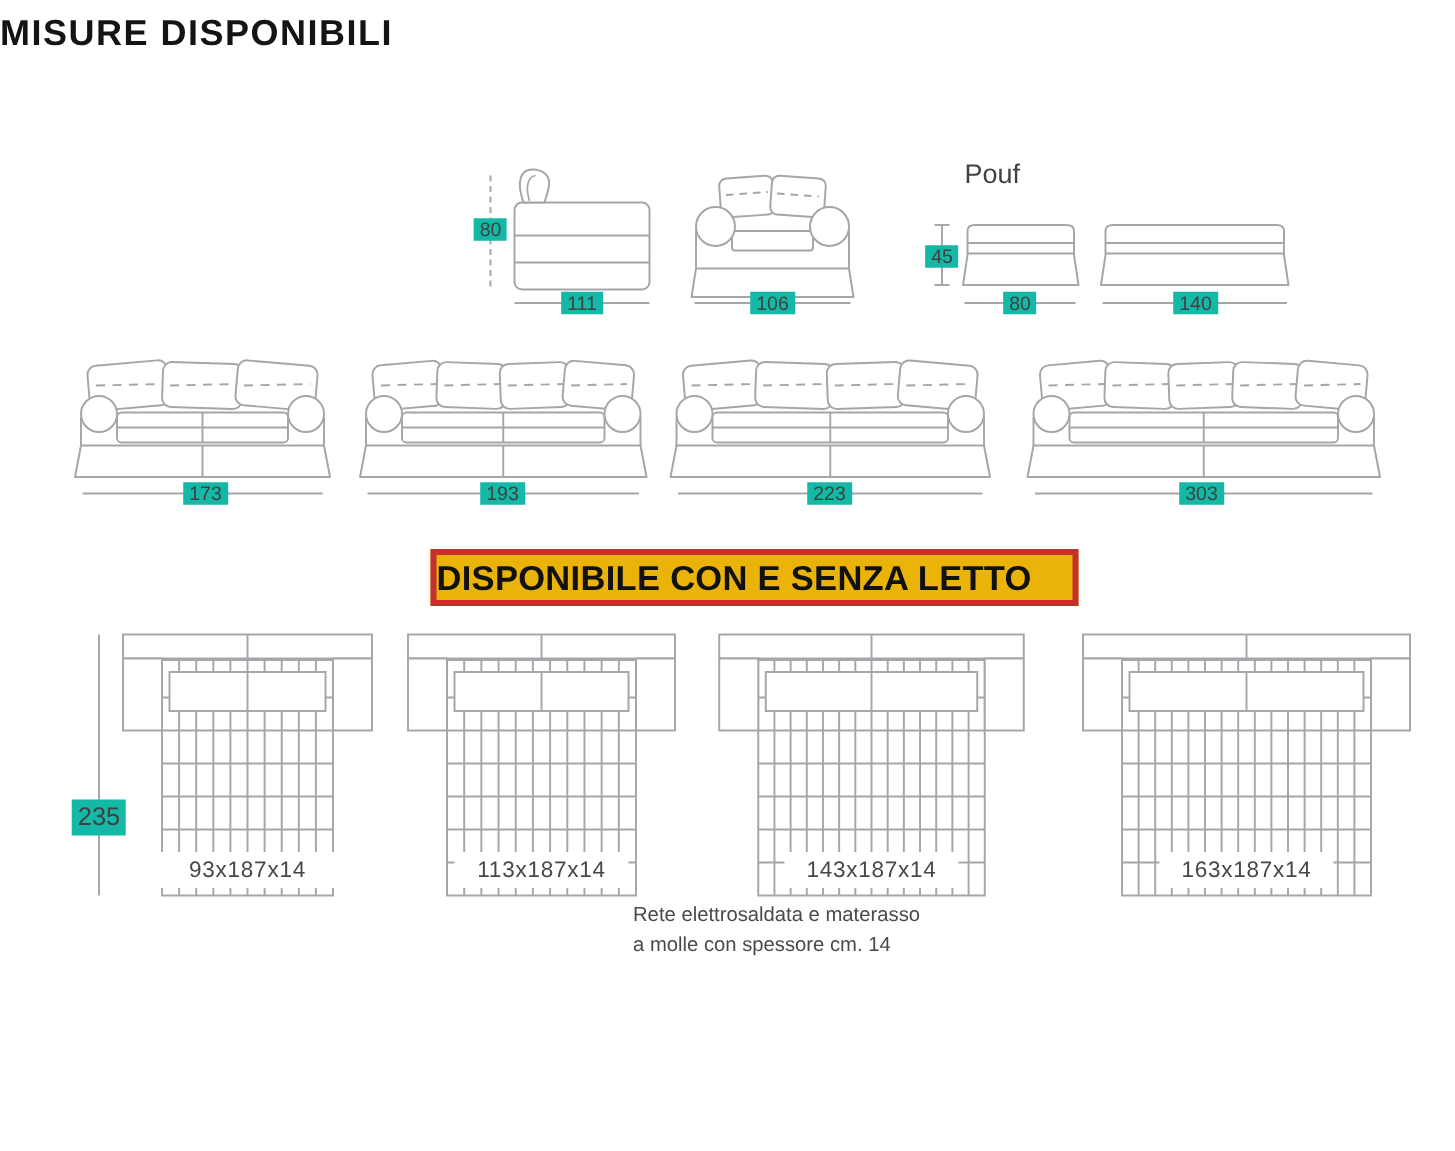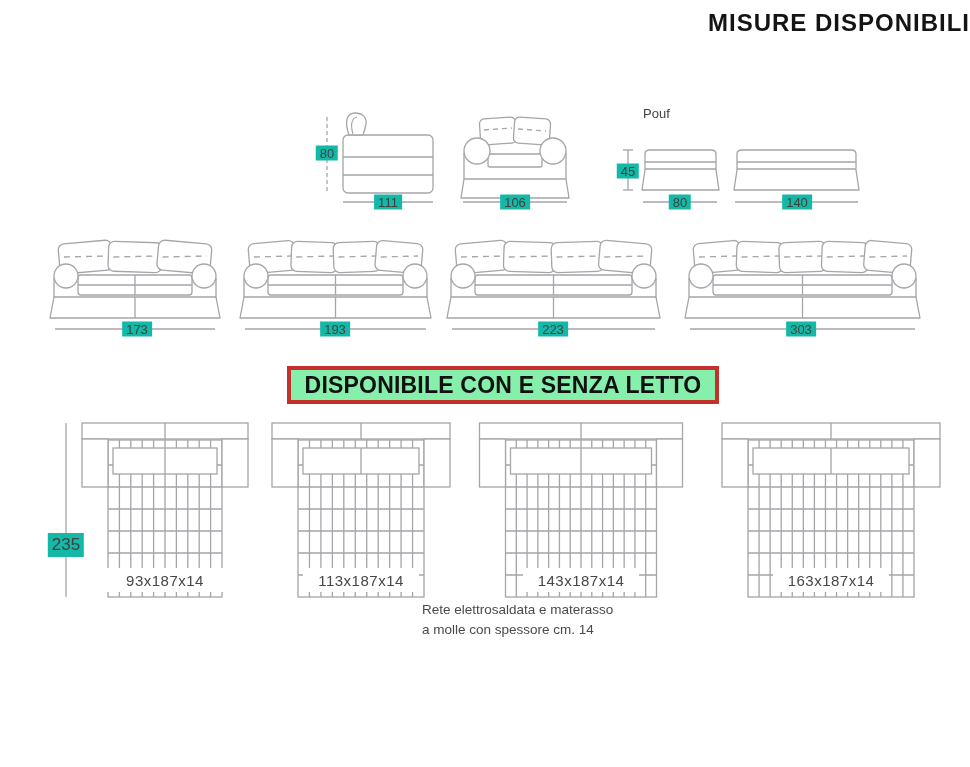--- a/index.html
+++ b/index.html
@@ -1,29 +1,29 @@
 <!DOCTYPE html>
 <html><head>
 <meta charset="utf-8">
 <style>
   html,body{margin:0;padding:0;background:#ffffff;}
   #canvas{position:relative;width:970px;height:767px;background:#fff;overflow:hidden;
           font-family:"Liberation Sans",sans-serif;
           --red:#c4302b; --line:#a5a5aa; --txt:#414141;}
   #diagram-svg{position:absolute;left:0;top:0;}
   .abs{position:absolute;}
-  #page-title{left:0;right:0;top:9px;text-align:right;font-size:24px;font-weight:bold;
+  #page-title{left:0;right:0;top:9px;text-align:left;font-size:24px;font-weight:bold;
               color:#141414;letter-spacing:1px;}
   #banner{left:287px;top:366px;width:424px;height:30px;border:4px solid var(--red);
-          background:#86efac;display:flex;align-items:center;justify-content:center;
+          background:#eab308;display:flex;align-items:center;justify-content:flex-start;
           font-size:23px;font-weight:bold;color:#111;letter-spacing:.2px;white-space:nowrap;}
   .dim{transform:translate(-50%,-50%);font-size:13px;color:var(--txt);background:#14b8a6;
        padding:0 4px;white-space:nowrap;}
   .dim.big{font-size:17px;padding:2px 4px;margin-top:34px;}
-  .pouf-label{font-size:13px;color:var(--txt);}
+  .pouf-label{font-size:18px;color:var(--txt);}
   .bedsize{transform:translate(-50%,-50%);font-size:15px;color:#474747;background:#fff;
            padding:0 4px;letter-spacing:.5px;white-space:nowrap;text-align:center;}
   .caption{font-size:13.5px;color:#4a4a4a;line-height:20px;white-space:nowrap;}
 </style>
 </head>
 <body>
 
 <div id="canvas" style="--red: #c4302b; --line: #a5a5aa; --txt: #414141;">
 
   <svg id="diagram-svg" width="970" height="767" viewBox="0 0 970 767">

